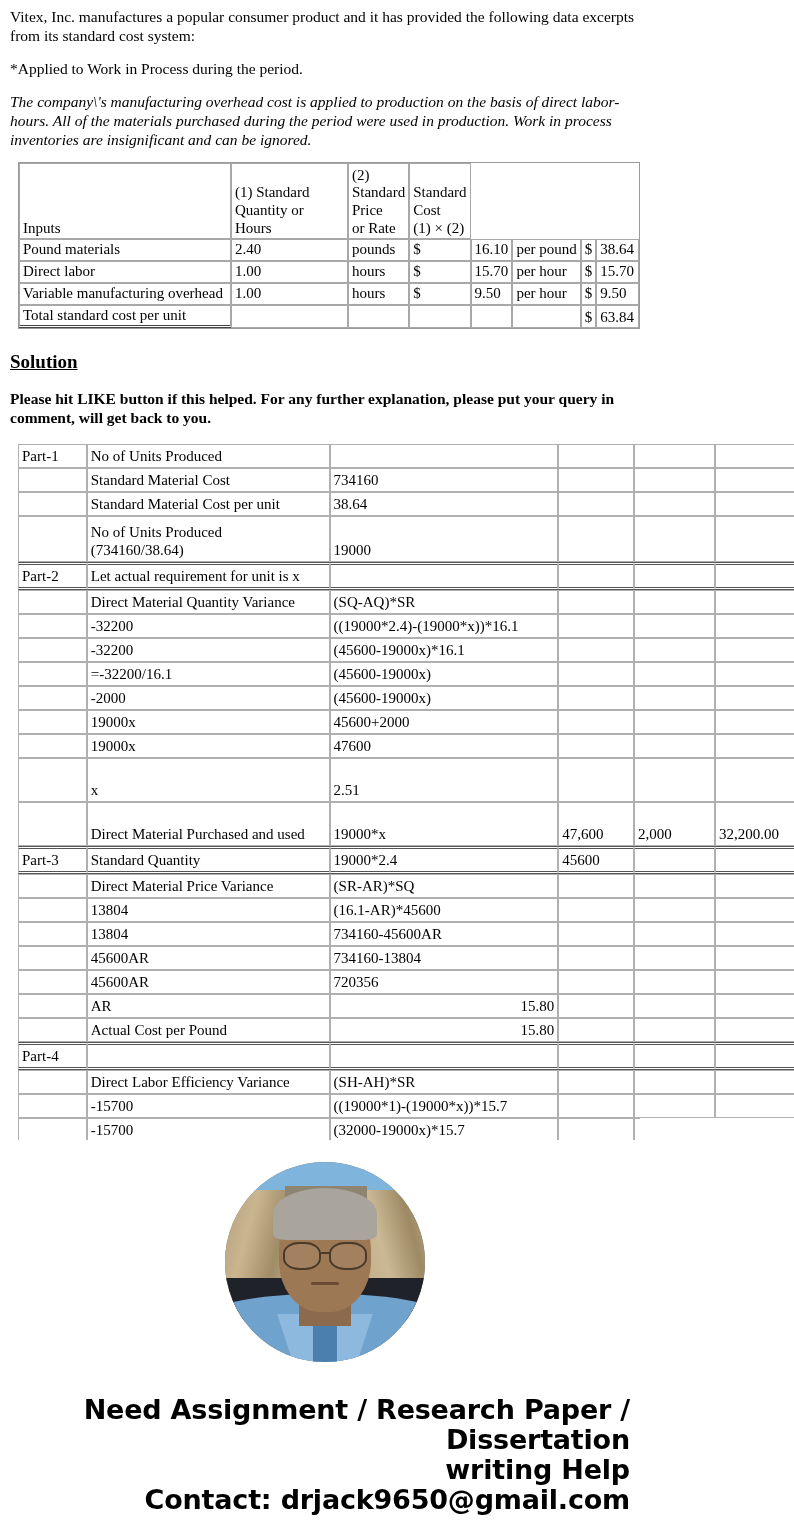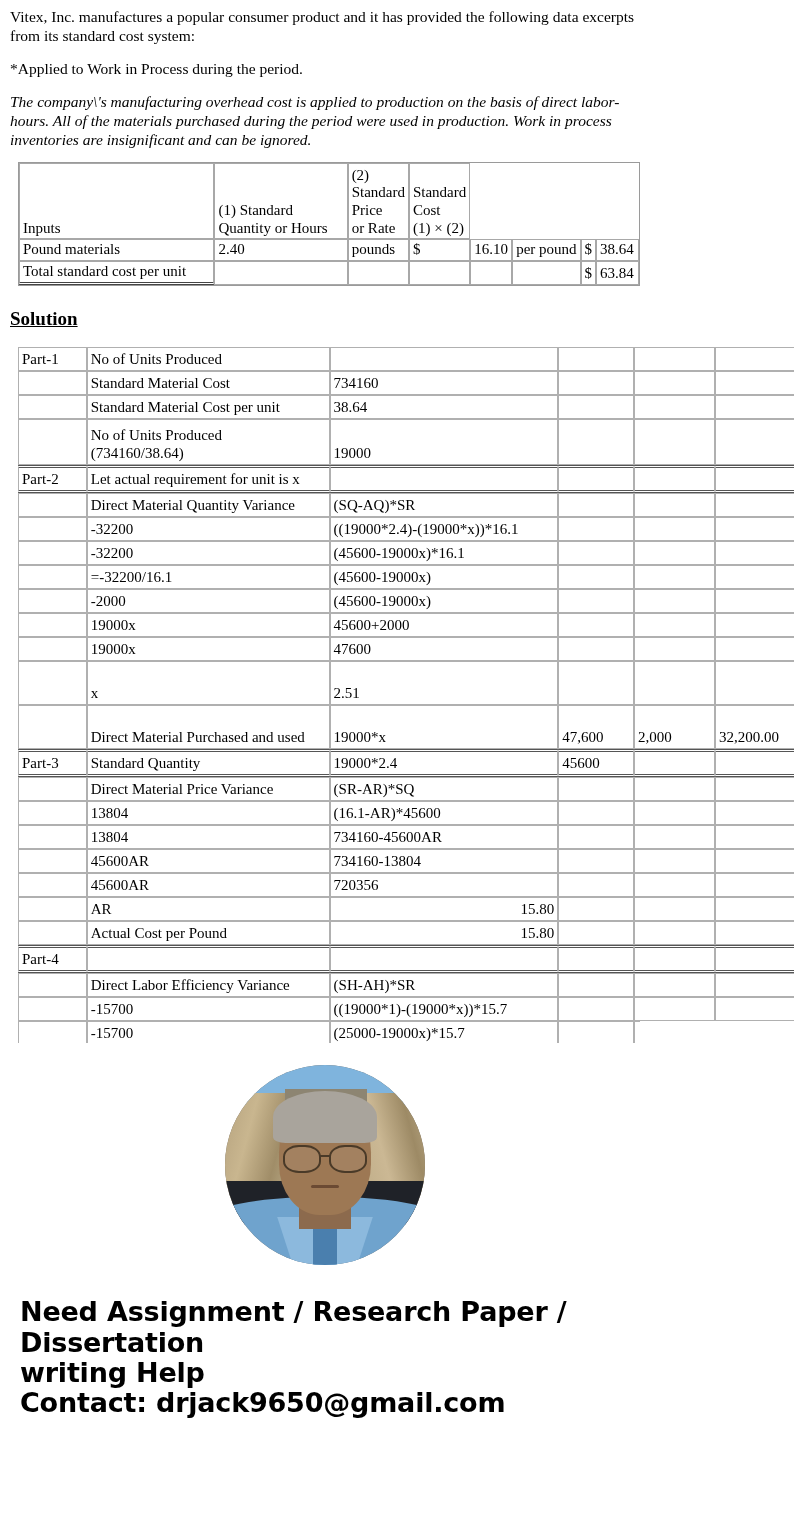--- a/index.html
+++ b/index.html
@@ -226,21 +226,21 @@
   .av-mouth {
     position: absolute; top: 60%; left: 50%;
     transform: translateX(-50%);
     width: 14%; height: 3px;
     background: #6b4a33;
     border-radius: 2px;
   }
 
   
   .footer {
-    text-align: left;
+    text-align: right;
     margin-top: 28px;
     padding: 0 10px;
   }
   .footer-line {
     font-family: "DejaVu Sans", "Liberation Sans", sans-serif;
     font-weight: bold;
     font-size: 27px;
     line-height: 1.12;
     letter-spacing: -0.2px;
   }
@@ -290,33 +290,54 @@
         <td>Pound materials</td>
         <td>2.40</td>
         <td>pounds</td>
         <td>$</td>
         <td>16.10</td>
         <td>per pound</td>
         <td>$</td>
         <td>38.64</td>
       </tr>
       <tr>
+        <td>Direct labor</td>
+        <td>1.00</td>
+        <td>hours</td>
+        <td>$</td>
+        <td>15.70</td>
+        <td>per hour</td>
+        <td>$</td>
+        <td>15.70</td>
+      </tr>
+      <tr>
+        <td>Variable manufacturing overhead</td>
+        <td>1.00</td>
+        <td>hours</td>
+        <td>$</td>
+        <td>9.50</td>
+        <td>per hour</td>
+        <td>$</td>
+        <td>9.50</td>
+      </tr>
+      <tr>
         <td class="dbl-bottom">Total standard cost per unit</td>
         <td></td>
         <td></td>
         <td></td>
         <td></td>
         <td></td>
         <td>$</td>
         <td>63.84</td>
       </tr>
     </tbody>
   </table>
 
   <h2 class="section-title">Solution</h2>
+  <p class="bold-note">Please hit LIKE button if this helped. For any further explanation, please put your query in comment, will get back to you.</p>
 
   <table class="sol-table">
     <colgroup>
       <col class="s-c1">
         <col class="s-c2">
         <col class="s-c3">
       <col class="s-c4">
         <col class="s-c5">
         <col class="s-c6">
     </colgroup>
@@ -534,21 +555,21 @@
           <col class="s-c2">
           <col class="s-c3">
         <col class="s-c4">
           <col class="s-c5">
           <col class="s-c6">
       </colgroup>
       <tbody>
         <tr>
           <td></td>
           <td>-15700</td>
-          <td>(25000-19000x)*15.7</td>
+          <td>(32000-19000x)*15.7</td>
           <td></td>
           <td></td>
           <td></td>
         </tr>
       </tbody>
     </table>
   </div>
 
   <div class="avatar-block">
     <div class="avatar">

